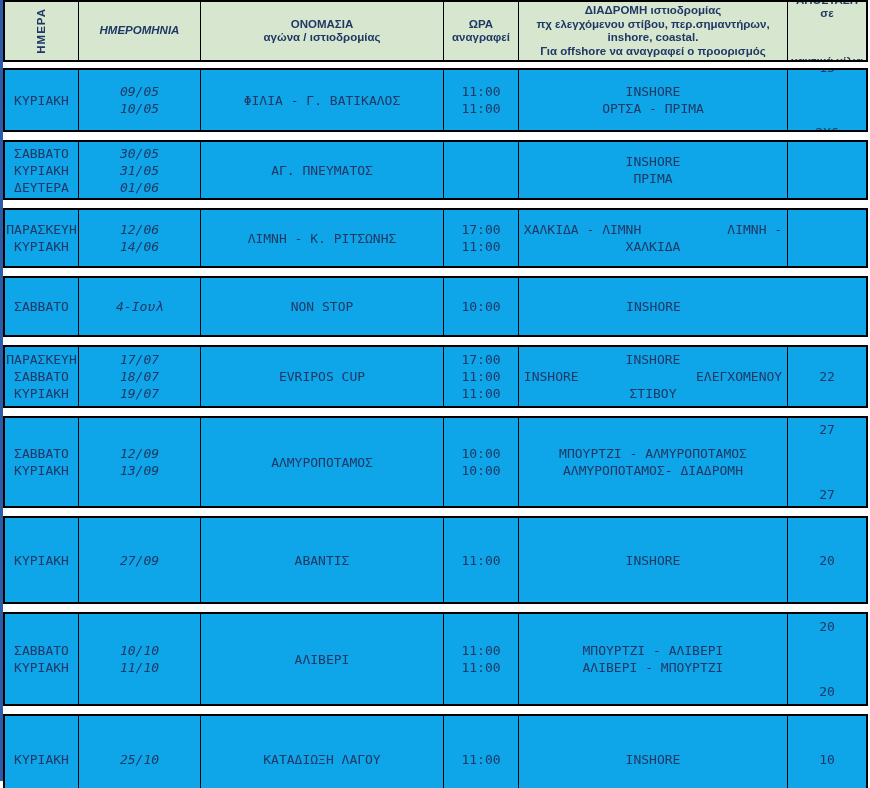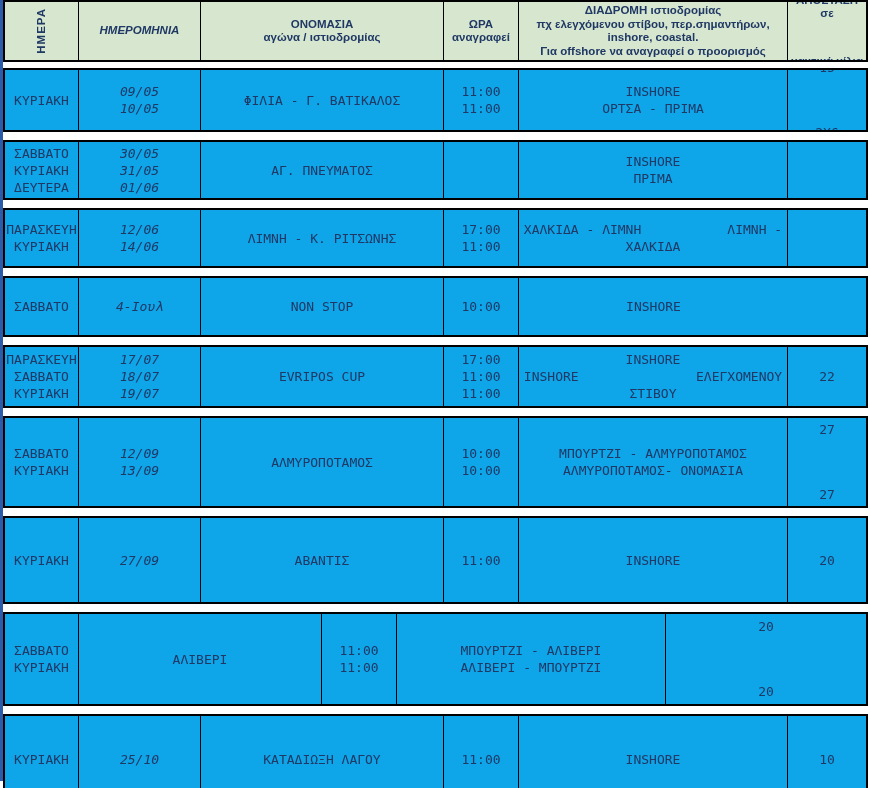--- a/index.html
+++ b/index.html
@@ -227,21 +227,21 @@
         </div>
       <div class="cell col-name">
           <div class="line">ΑΛΜΥΡΟΠΟΤΑΜΟΣ</div>
         </div>
       <div class="cell col-time">
           <div class="line">10:00</div>
           <div class="line">10:00</div>
         </div>
       <div class="cell col-route">
           <div class="line">ΜΠΟΥΡΤΖΙ - ΑΛΜΥΡΟΠΟΤΑΜΟΣ</div>
-          <div class="line">ΑΛΜΥΡΟΠΟΤΑΜΟΣ- ΟΝΟΜΑΣΙΑ</div>
+          <div class="line">ΑΛΜΥΡΟΠΟΤΑΜΟΣ- ΔΙΑΔΡΟΜΗ</div>
         </div>
       <div class="cell col-dist">
           <div class="line">27</div>
           <div class="line">27</div>
         </div>
     </div>
 
     <div class="row">
       <div class="cell col-day">
           <div class="line">ΚΥΡΙΑΚΗ</div>
@@ -260,20 +260,24 @@
         </div>
       <div class="cell col-dist">
           <div class="line">20</div>
         </div>
     </div>
 
     <div class="row">
       <div class="cell col-day">
           <div class="line">ΣΑΒΒΑΤΟ</div>
           <div class="line">ΚΥΡΙΑΚΗ</div>
+        </div>
+      <div class="cell col-date">
+          <div class="line">10/10</div>
+          <div class="line">11/10</div>
         </div>
       <div class="cell col-name">
           <div class="line">ΑΛΙΒΕΡΙ</div>
         </div>
       <div class="cell col-time">
           <div class="line">11:00</div>
           <div class="line">11:00</div>
         </div>
       <div class="cell col-route">
           <div class="line">ΜΠΟΥΡΤΖΙ - ΑΛΙΒΕΡΙ</div>

